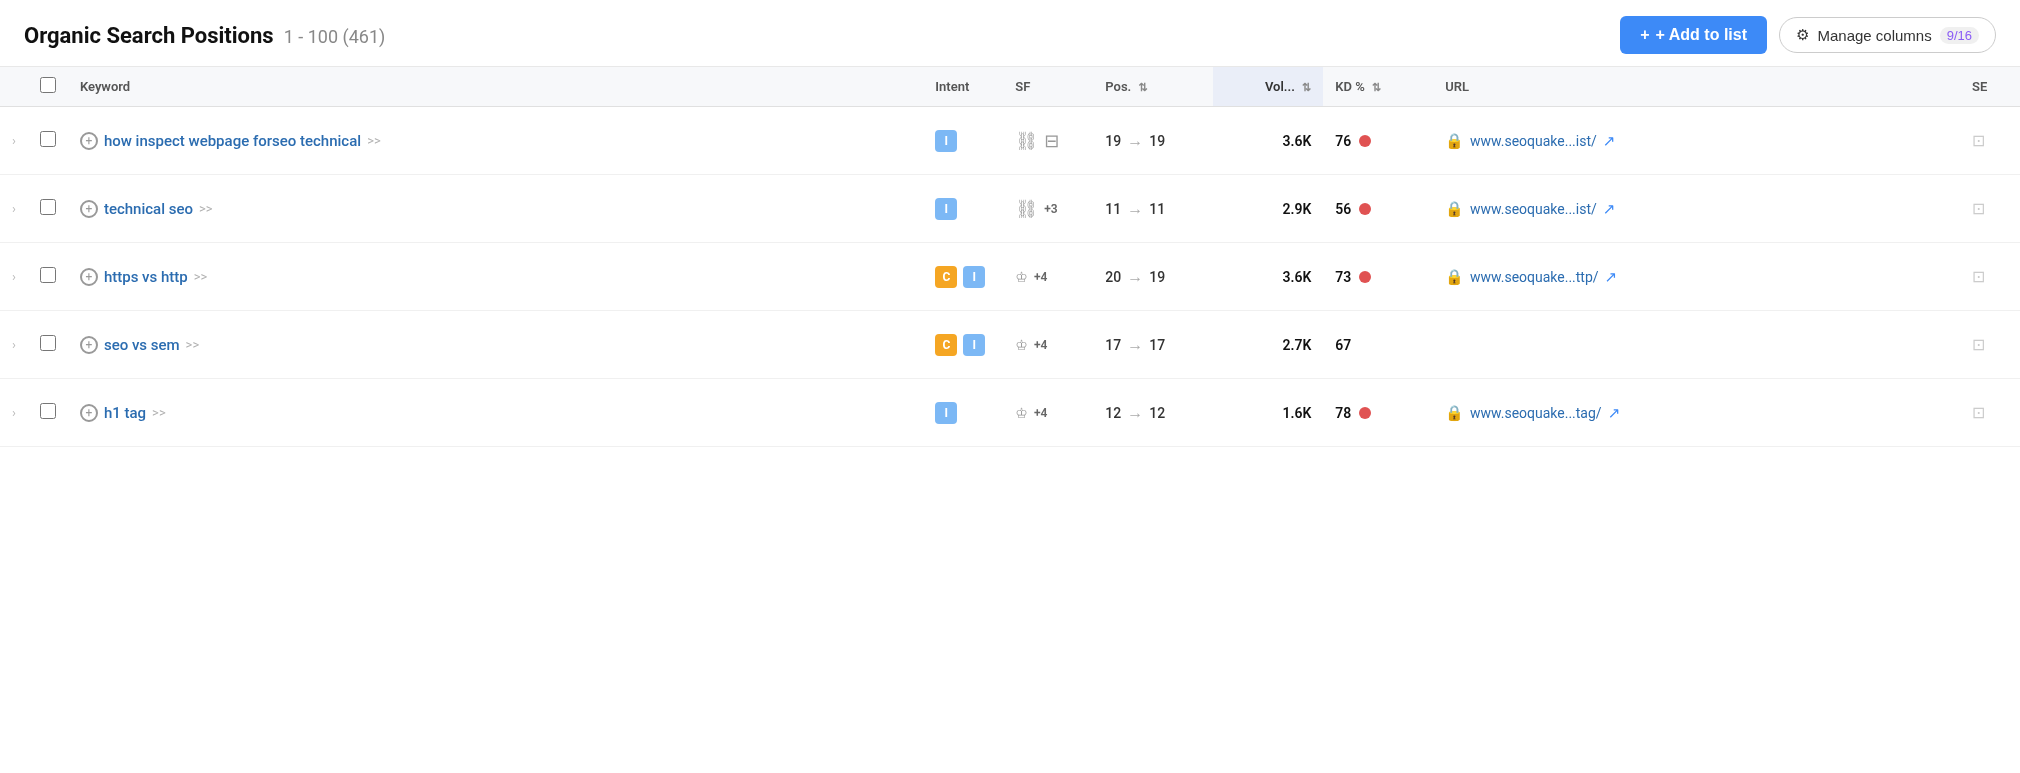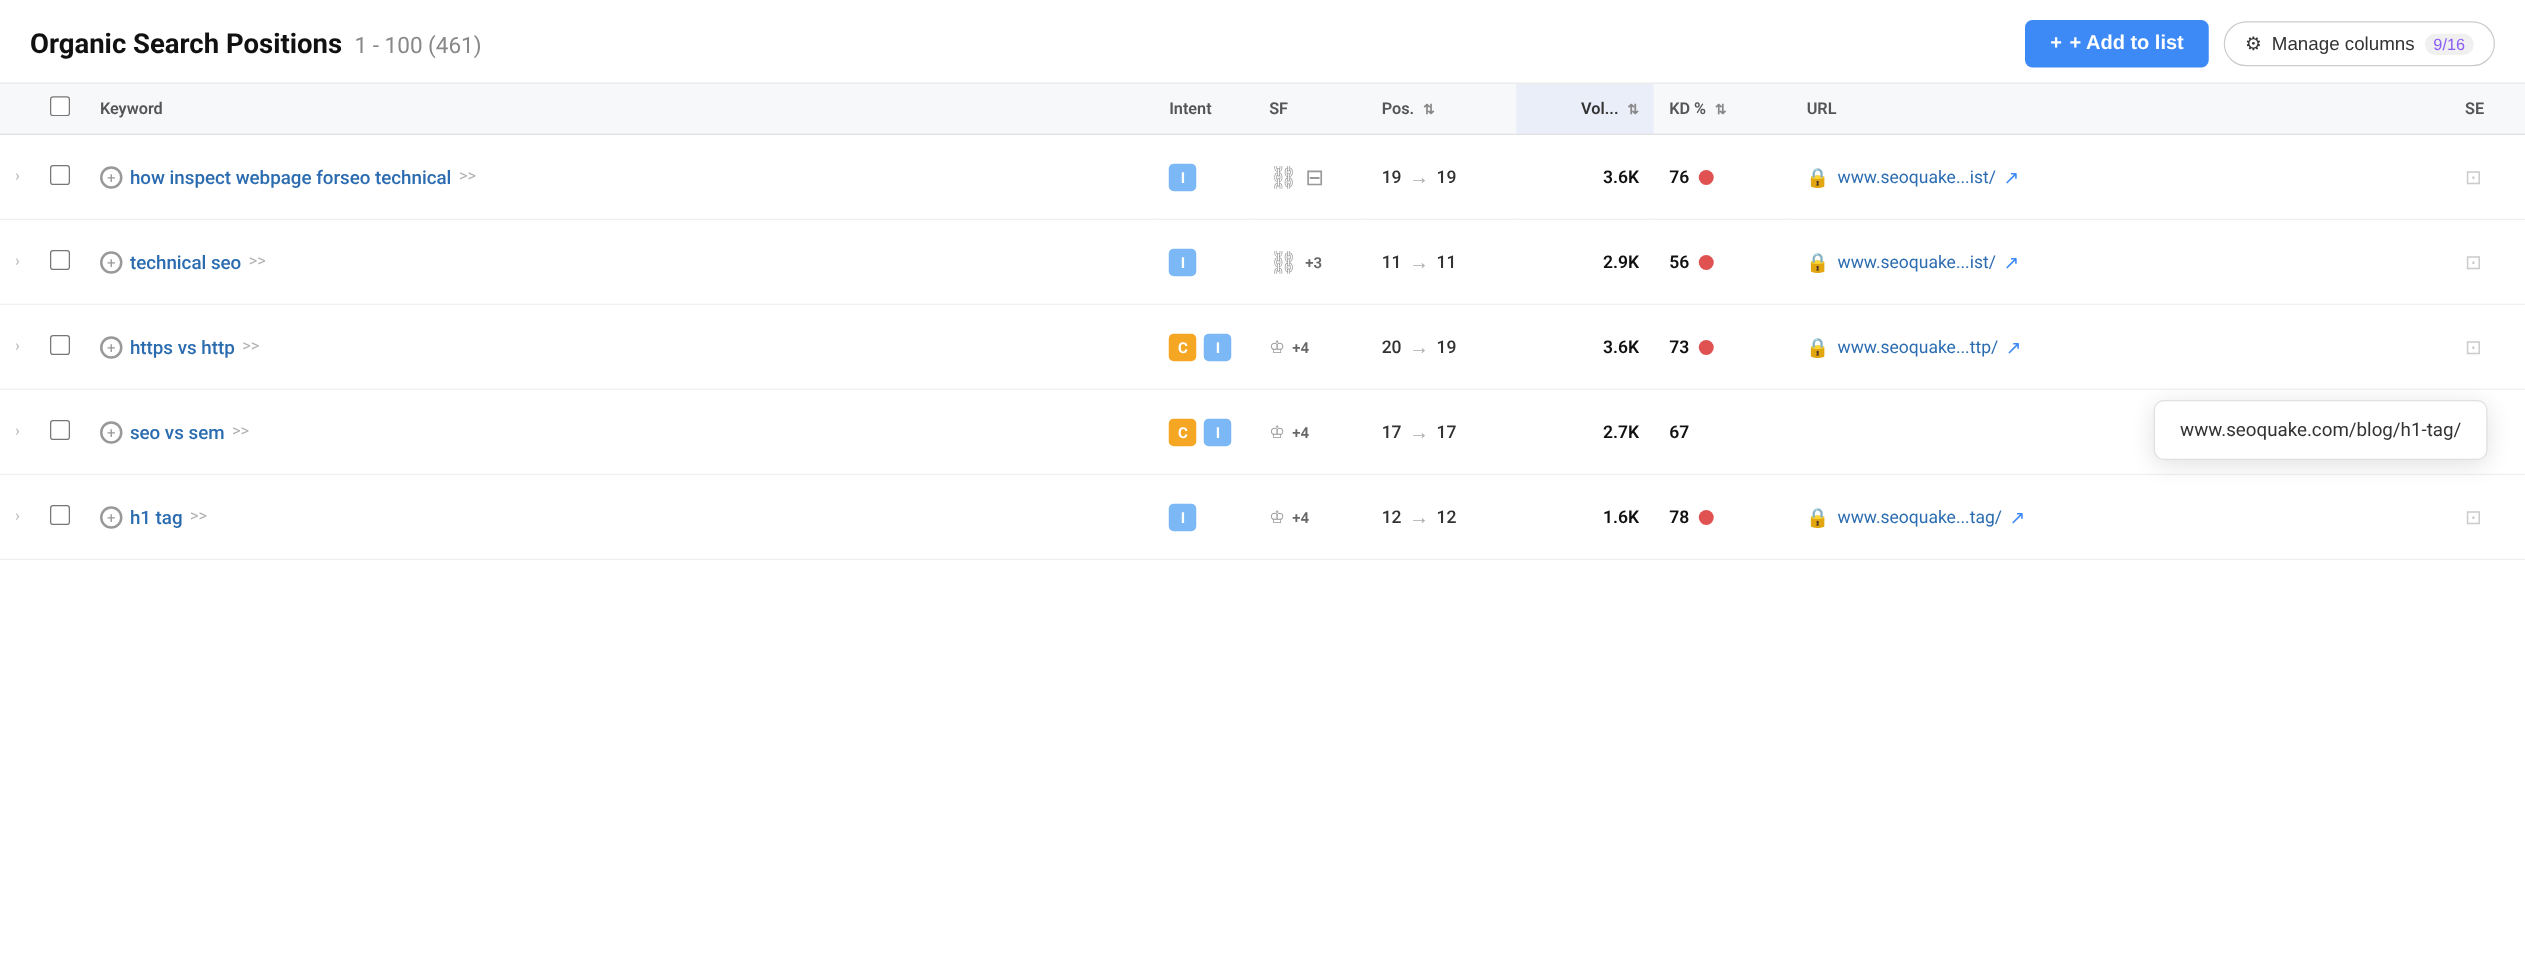--- a/index.html
+++ b/index.html
@@ -618,16 +618,13 @@
         <span class="ext-link-icon">↗</span>
       </div>
           </td>
           <td class="col-se">
       <span class="se-icon">⊡</span>
     </td>
         </tr>
       </tbody>
   </table>
 
-  <div class="tooltip-box">
-    <span>www.seoquake.com/blog/h1-tag/</span>
-  </div>
 </div>
 
 </body></html>

